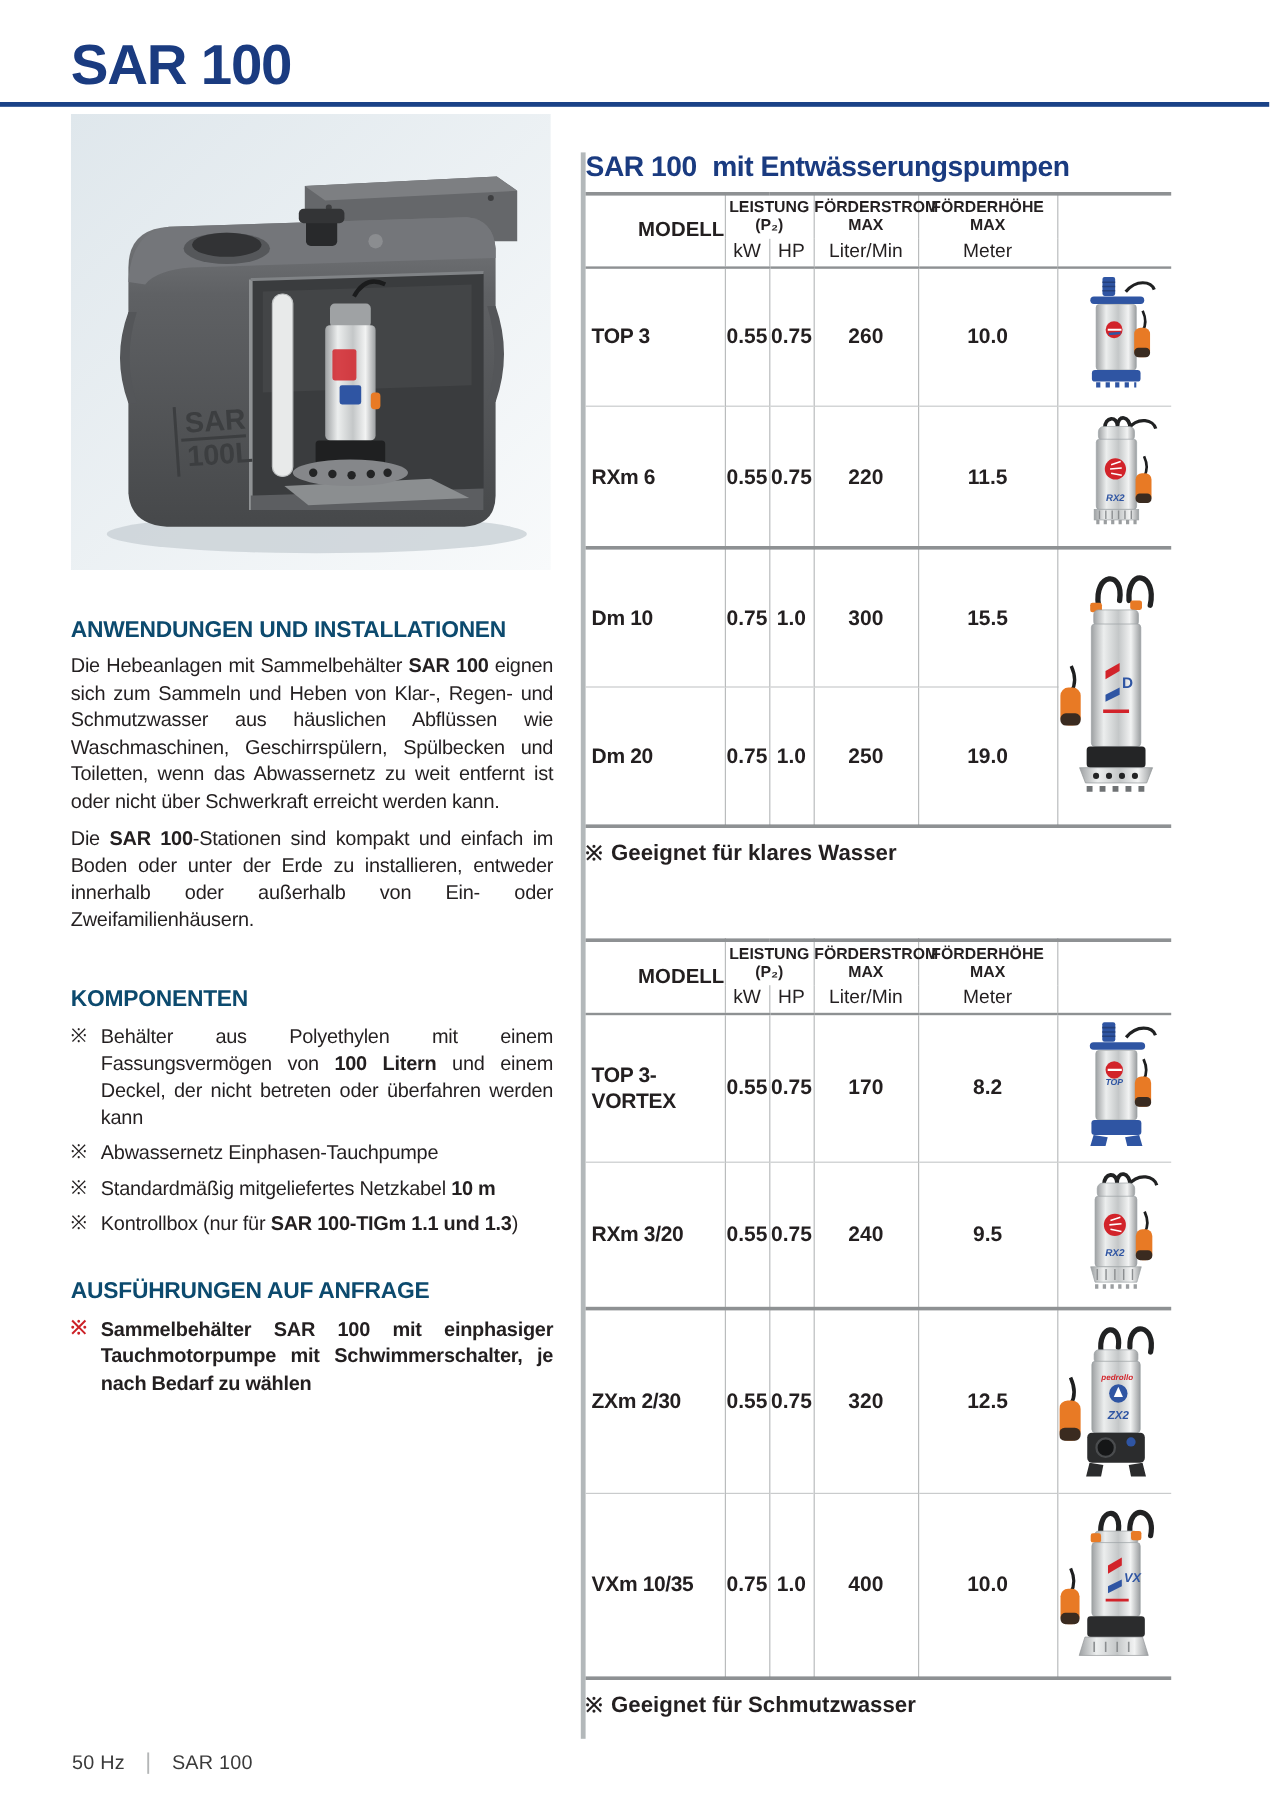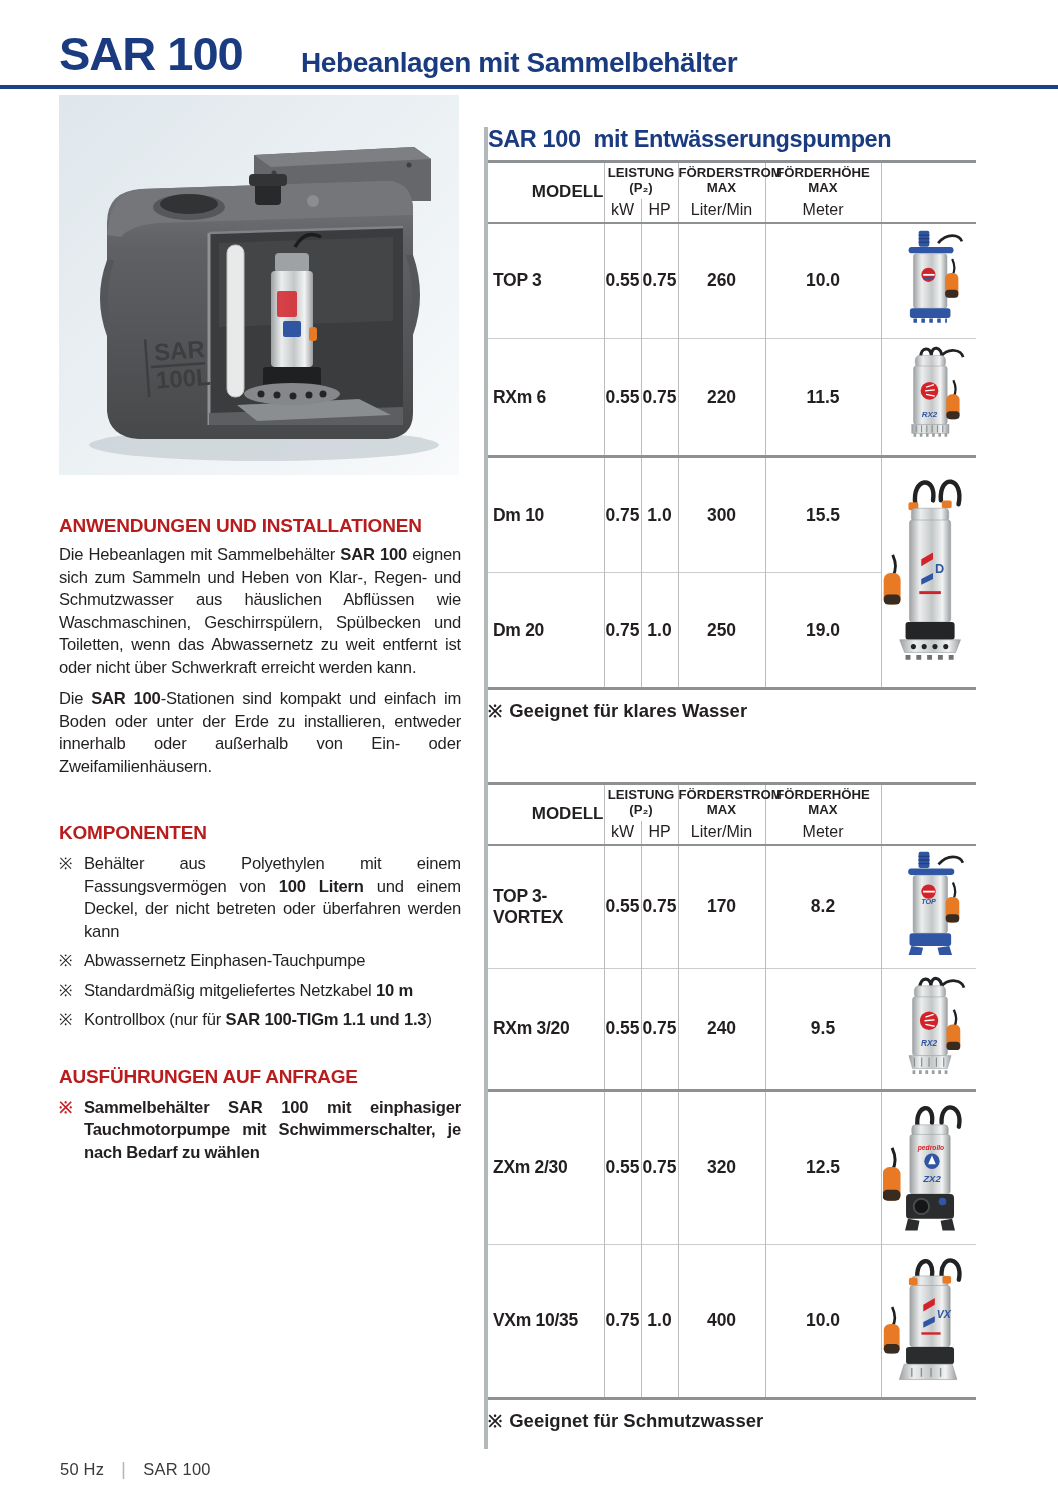--- a/index.html
+++ b/index.html
@@ -13,21 +13,21 @@
                  color:#1a3b80;letter-spacing:-0.4px;}
   .top-rule{position:absolute;left:0;top:85px;width:1058px;height:4px;background:#1a4287;}
 
   
   .left-col{position:absolute;left:59px;top:95px;width:402px;}
   .right-col{position:absolute;left:488px;top:125px;width:488px;}
   .col-divider{position:absolute;left:484px;top:127px;width:4px;height:1322px;background:#b3b8ba;}
 
   .product-image{width:400px;height:380px;}
 
-  h2.sect{font-size:19px;font-weight:bold;color:#b91c1c;letter-spacing:-0.2px;margin:0;}
+  h2.sect{font-size:19px;font-weight:bold;color:#0c4a6e;letter-spacing:-0.2px;margin:0;}
   #sec-anwendungen h2{margin-top:40px;margin-bottom:7px;}
   #sec-komponenten h2{margin-top:44px;margin-bottom:9px;}
   #sec-ausfuehrungen h2{margin-top:34px;margin-bottom:9px;}
   .paras p{margin:0 0 9px 0;font-size:16.6px;line-height:22.5px;text-align:justify;
            letter-spacing:-0.2px;}
   .b{font-weight:bold;}
   .bullet{display:flex;margin-bottom:7px;font-size:16.6px;line-height:22.5px;letter-spacing:-0.2px;}
   .bullet .mark{flex:none;width:25px;font-size:16px;}
   .bullet .mark.red{color:#cc2127;font-weight:bold;}
   .bullet .btext{flex:1;text-align:justify;}
@@ -83,21 +83,20 @@
       <stop offset="0" stop-color="#77797c"></stop>
         <stop offset="0.25" stop-color="#5f6164"></stop>
       <stop offset="1" stop-color="#46484a"></stop>
     </linearGradient>
   </defs>
 </svg>
 
 <div class="page">
 
   <div class="main-title">SAR 100</div>
-  <div class="main-subtitle">Hebeanlagen mit Sammelbehälter</div>
   <div class="top-rule"></div>
 
   <div class="left-col">
 
     <div class="product-image">
       <svg viewBox="0 0 400 380" width="400" height="380">
         <rect width="400" height="380" fill="url(#bgG)"></rect>
         <ellipse cx="205" cy="350" rx="175" ry="16" fill="#c9d1d6" opacity="0.8"></ellipse>
         <g>
           <polygon points="195,60 355,52 372,64 372,106 195,106" fill="#65676a"></polygon>

